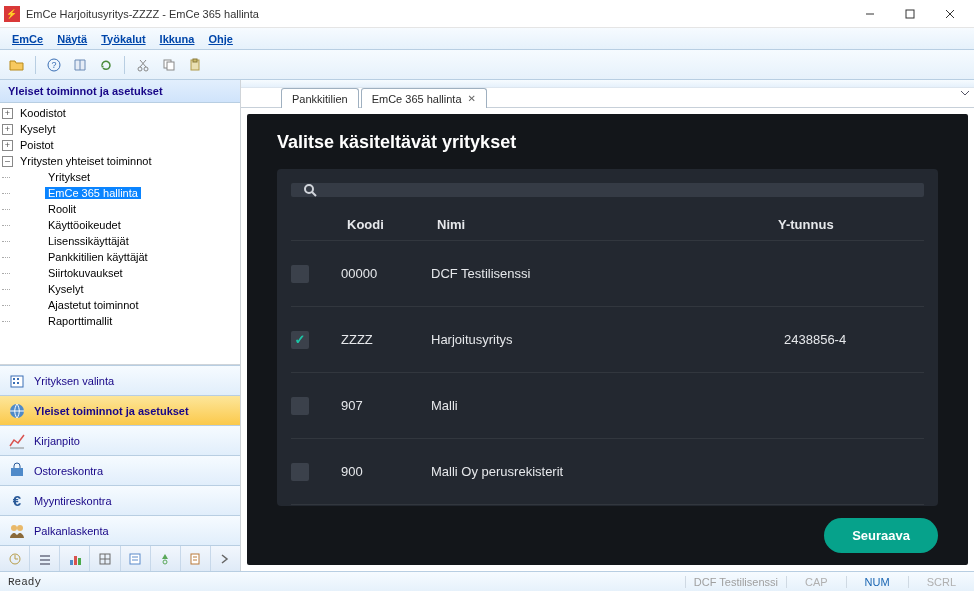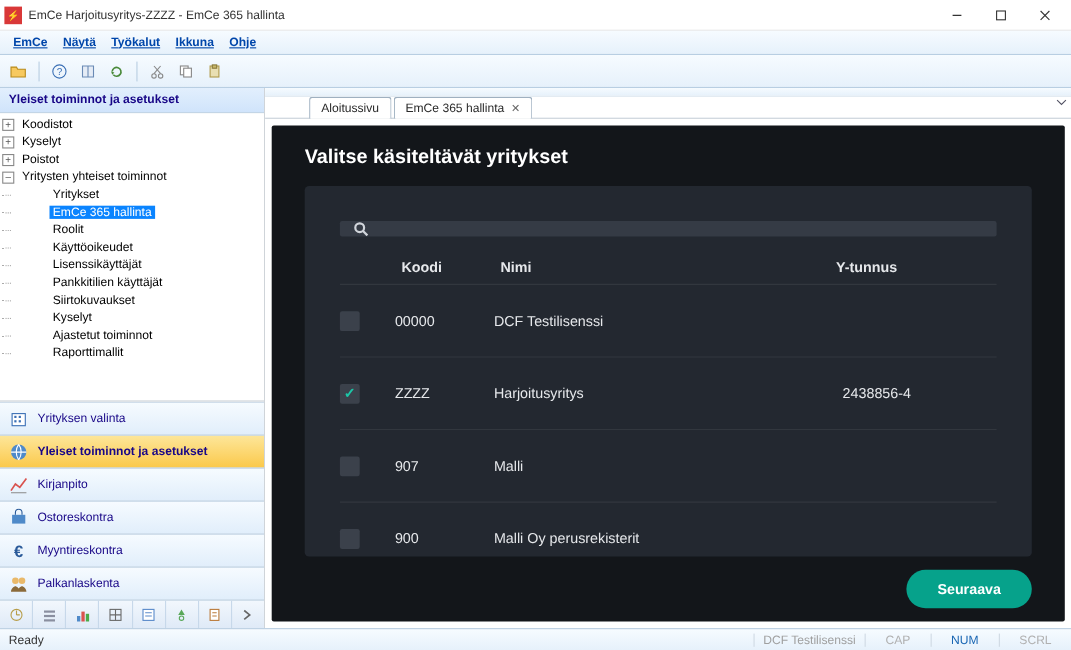--- a/index.html
+++ b/index.html
@@ -51,35 +51,35 @@
   
   .content-area { flex: 1; display: flex; flex-direction: column; background: #fff; min-width: 0; }
   .content-spacer { height: 8px; background: linear-gradient(#f6fbff, #e6f1fb); border-bottom: 1px solid #dde6ef; }
   .tab-strip { height: 22px; display: flex; align-items: flex-end; padding-left: 40px; margin-top: -2px; border-bottom: 1px solid #c7d0d9; position: relative; }
   .tab { height: 20px; padding: 0 10px; display: flex; align-items: center; gap: 6px; border: 1px solid #9fb0c0; border-bottom: none; border-top-left-radius: 3px; border-top-right-radius: 3px; background: #fff; margin-right: 2px; color: #2a2a2a; position: relative; top: 1px; }
   .tab .close { color: #666; font-size: 10px; }
   .tab-more { position: absolute; right: 4px; top: 2px; color: #556; }
 
   .content-dark { flex: 1; background: #13161a; margin: 6px; border-radius: 2px; padding: 18px 0 12px; display: flex; flex-direction: column; min-height: 0; }
   .panel-title { color: #fff; font-size: 18px; font-weight: 600; padding: 0 30px 16px; font-family: "Segoe UI", sans-serif; }
-  .panel-card { background: #232830; margin: 0 30px; border-radius: 4px; flex: 1; display: flex; flex-direction: column; min-height: 0; padding: 32px; overflow: hidden; }
+  .panel-card { background: #232830; margin: 0 30px; border-radius: 4px; flex: 1; display: flex; flex-direction: column; min-height: 0; padding: 14px; overflow: hidden; }
   .search-box { background: #353b45; border-radius: 2px; height: 34px; display: flex; align-items: center; padding: 0 12px; margin-bottom: 12px; }
   .search-box svg { stroke: #d1d5db; }
   .tbl { color: #e6e8eb; font-size: 13px; }
   .tbl-head { display: grid; grid-template-columns: 50px 90px 1fr 140px; align-items: center; padding: 8px 6px; border-bottom: 1px solid rgba(255,255,255,.07); font-weight: 600; }
   .tbl-head .sortable { }
   .tbl-row { display: grid; grid-template-columns: 50px 90px 1fr 140px; align-items: center; height: 66px; border-bottom: 1px solid rgba(255,255,255,.07); }
   .chk { width: 18px; height: 18px; border-radius: 2px; background: #3b414b; display: flex; align-items: center; justify-content: center; }
   .chk.checked::after { content: "✓"; color: #1cc6a7; font-weight: bold; font-size: 13px; }
   .btn-bar { display: flex; justify-content: flex-end; padding: 12px 30px 0; }
   .primary-btn { background: #06a28b; color: #fff; font-weight: 600; font-size: 13px; padding: 10px 28px; border-radius: 20px; border: none; font-family: "Segoe UI", sans-serif; }
 
   
   .statusbar { height: 20px; background: linear-gradient(#f6fbff, #e6f1fb); border-top: 1px solid #b8cee2; display: flex; align-items: center; font-size: 11px; color: #555; }
-  .statusbar .status-left { padding: 0 8px; flex: 1; color: #333; }
+  .statusbar .status-left { padding: 0 8px; flex: 1; color: #333; font-family: Liberation Mono, monospace; }
   .statusbar .status-mid  { padding: 0 8px; color: #a0a0a0; border-left: 1px solid #cfd9e3; }
   .statusbar .cap { padding: 0 18px; border-left: 1px solid #cfd9e3; color: #b0b0b0; }
   .statusbar .cap.on { color: #1a66b3; }
 </style>
 </head>
 <body>
 
 <div class="titlebar">
   <div class="app-icon">⚡</div>
   <div class="title">EmCe  Harjoitusyritys-ZZZZ - EmCe 365 hallinta</div>
@@ -334,21 +334,21 @@
             <path d="M2 1l5 4-5 4" fill="none" stroke="#666" stroke-width="1.5"></path>
           </svg>
         </div>
     </div>
   </div>
 
   <div class="content-area">
     <div class="content-spacer"></div>
     <div class="tab-strip" id="tab-strip">
       <div class="tab">
-          <span>Aloitussivu</span>
+          <span>Pankkitilien</span>
         </div>
         <div class="tab">
           <span>EmCe 365 hallinta</span>
           <span class="close">✕</span>
         </div>
         <div class="tab-more">
         <svg width="10" height="10">
             <path d="M1 3l4 4 4-4" fill="none" stroke="#556"></path>
           </svg>
       </div>

